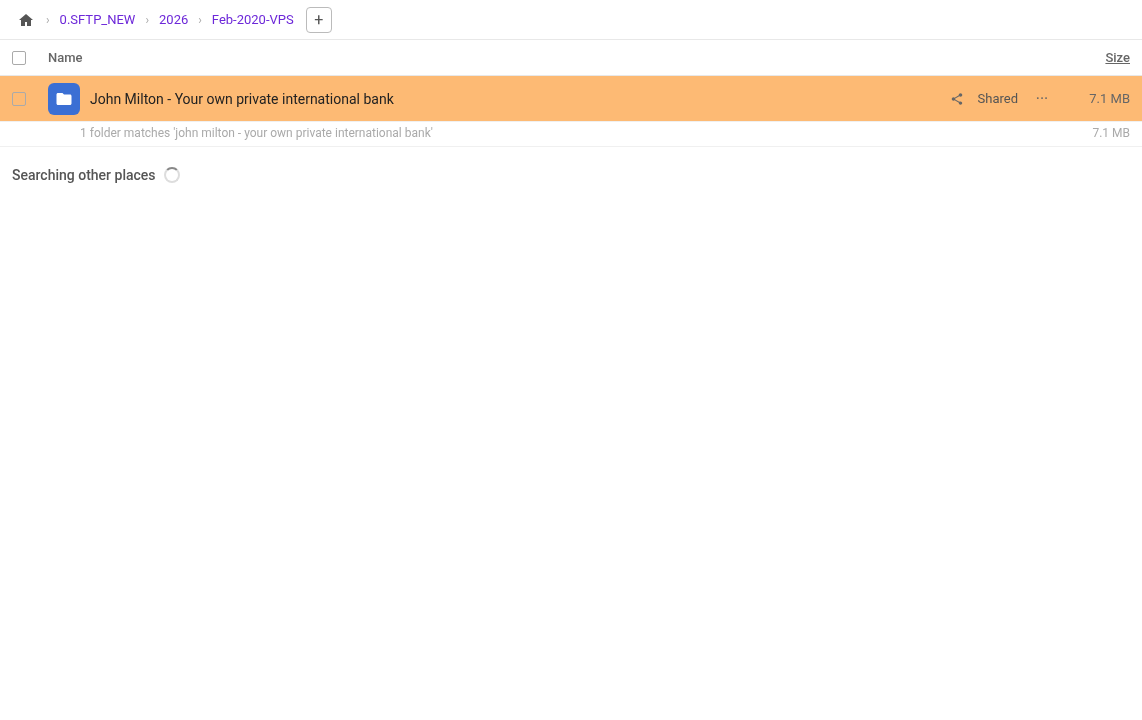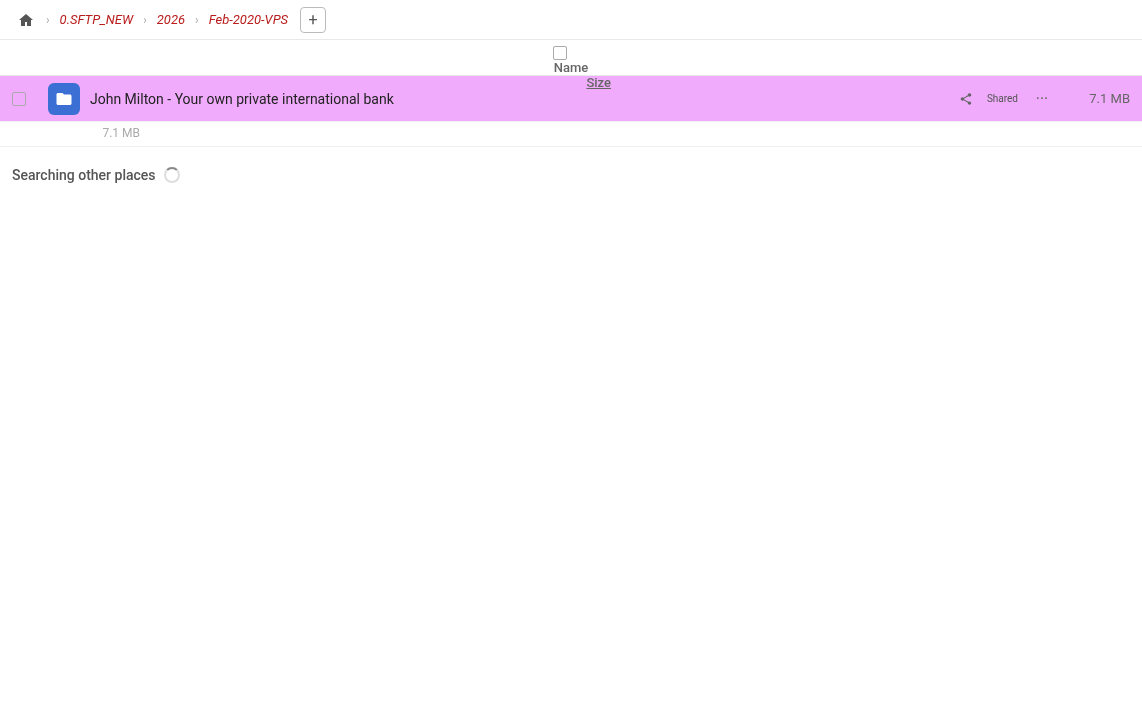--- a/index.html
+++ b/index.html
@@ -39,26 +39,25 @@
       color: #555;
     }
 
     .breadcrumb-sep {
       color: #aaa;
       font-size: 12px;
       margin: 0 2px;
     }
 
     .breadcrumb-item {
-      color: #b91c1c;
+      color: #6d28d9;
       font-size: 13px;
       cursor: pointer;
       padding: 2px 4px;
       border-radius: 3px;
-      font-style: italic;
     }
 
     .breadcrumb-add-btn {
       display: flex;
       align-items: center;
       justify-content: center;
       width: 26px;
       height: 26px;
       border: 1.5px solid #bbb;
       border-radius: 4px;
@@ -68,21 +67,20 @@
       margin-left: 4px;
     }
 
     
     .table-header {
       display: flex;
       align-items: center;
       padding: 6px 12px;
       border-bottom: 1px solid #e8e8e8;
       height: 36px;
-      flex-direction: column;
     }
 
     .checkbox-col {
       width: 36px;
       display: flex;
       align-items: center;
       flex-shrink: 0;
     }
 
     .checkbox {
@@ -109,21 +107,21 @@
       text-decoration: underline;
     }
 
     
     .file-row {
       display: flex;
       align-items: center;
       padding: 0 12px;
       height: 46px;
       border-bottom: 1px solid #f0f0f0;
-      background: #f0abfc;
+      background: #fdba74;
       cursor: pointer;
     }
 
     .file-row .checkbox-col {
       width: 36px;
     }
 
     .file-icon-wrapper {
       width: 32px;
       height: 32px;
@@ -146,21 +144,21 @@
       flex: 1;
       font-size: 14px;
       color: #222;
     }
 
     .shared-badge {
       display: flex;
       align-items: center;
       gap: 14px;
       color: #555;
-      font-size: 10px;
+      font-size: 13px;
       margin-right: 10px;
     }
 
     .shared-badge svg {
       width: 14px;
       height: 14px;
       fill: #666;
     }
 
     .more-btn {
@@ -274,19 +272,20 @@
     <svg viewBox="0 0 24 24" xmlns="http://www.w3.org/2000/svg">
       <path d="M18 16.08c-.76 0-1.44.3-1.96.77L8.91 12.7c.05-.23.09-.46.09-.7s-.04-.47-.09-.7l7.05-4.11c.54.5 1.25.81 2.04.81 1.66 0 3-1.34 3-3s-1.34-3-3-3-3 1.34-3 3c0 .24.04.47.09.7L8.04 9.81C7.5 9.31 6.79 9 6 9c-1.66 0-3 1.34-3 3s1.34 3 3 3c.79 0 1.5-.31 2.04-.81l7.12 4.16c-.05.21-.08.43-.08.65 0 1.61 1.31 2.92 2.92 2.92s2.92-1.31 2.92-2.92-1.31-2.92-2.92-2.92z"></path>
     </svg>
     <span>Shared</span>
   </div>
   <div class="more-btn">···</div>
   <div class="file-size">7.1 MB</div>
 </div>
 
 <div class="subtitle-row">
+  <span class="subtitle-text">1 folder matches 'john milton - your own private international bank'</span>
   <span class="subtitle-size">7.1 MB</span>
 </div>
 
 <div class="searching-section">
   <span class="searching-label">Searching other places</span>
   <div class="spinner"></div>
 </div>
 
 </body></html>

